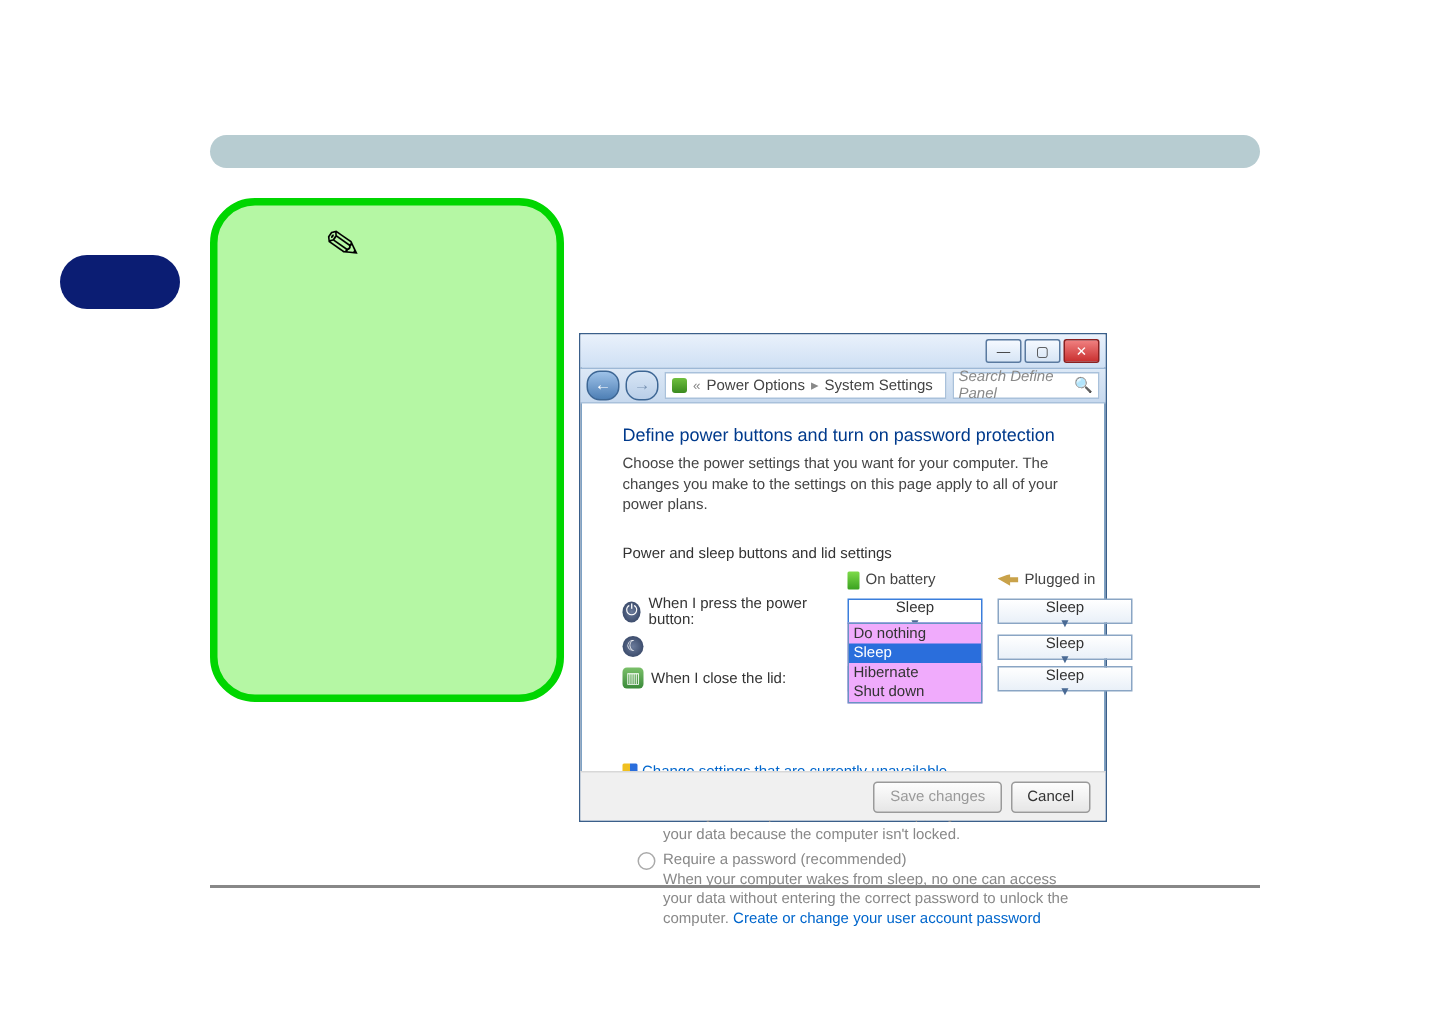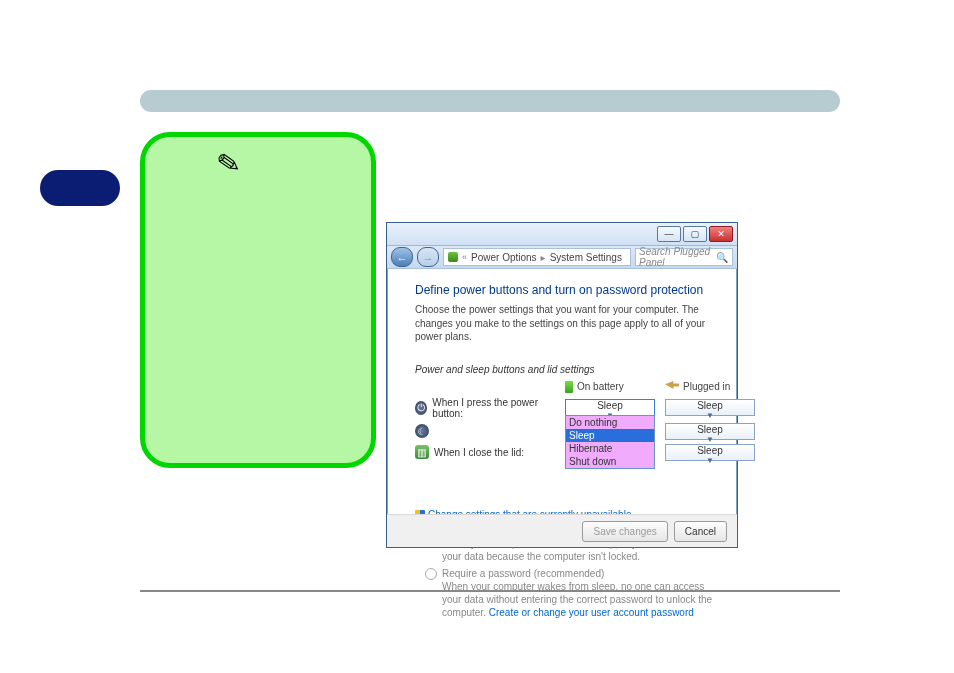--- a/index.html
+++ b/index.html
@@ -23,23 +23,23 @@
   .navbtn{width:20px;height:18px;border-radius:9px;background:linear-gradient(#9ec2e8,#4e7fb5);border:1px solid #3d6694;display:flex;align-items:center;justify-content:center;color:#fff;font-size:11px;}
   .navbtn.fwd{background:linear-gradient(#d7e5f5,#b9cee8);color:#7a94b4;}
   .crumb{flex:1;height:16px;background:#fff;border:1px solid #a9c1db;display:flex;align-items:center;padding:0 4px;gap:4px;}
   .crumb .sep{color:#888;}
   .crumb .ico{width:10px;height:10px;background:linear-gradient(#6fbf3f,#3a8a1f);border-radius:2px;}
   .search{width:90px;height:16px;background:#fff;border:1px solid #a9c1db;display:flex;align-items:center;padding:0 3px;color:#888;font-style:italic;}
   .search .mag{color:#4f7fb5;margin-left:auto;font-style:normal;}
   .content{padding:10px 18px 0 28px;}
   h3.heading{color:#003a8c;font-size:12px;font-weight:normal;margin:4px 0 6px;}
   .desc{color:#444;font-size:10px;line-height:1.35;margin-bottom:20px;}
-  .subhead{color:#333;font-size:10px;margin:6px 0 6px;font-style:italic;}
+  .subhead{color:#333;font-size:10px;margin:6px 0 6px;}
   .cols{display:grid;grid-template-columns:140px 90px 90px;gap:4px 10px;align-items:center;font-size:10px;}
-  .colhdr{display:flex;gap:4px;justify-content:flex-start;color:#444;}
+  .colhdr{display:flex;align-items:center;gap:4px;justify-content:flex-start;color:#444;}
   .colhdr.r{justify-content:flex-start;}
   .batt{width:8px;height:12px;background:linear-gradient(#7edb4a,#3aa220);border-radius:1px;position:relative;}
   .plug{width:14px;height:8px;background:#c9a24a;clip-path:polygon(0 40%,60% 0,60% 30%,100% 30%,100% 70%,60% 70%,60% 100%);} 
   .rowlbl{display:flex;align-items:center;gap:5px;color:#333;}
   .ic{width:14px;height:14px;border-radius:50%;display:flex;align-items:center;justify-content:center;color:#fff;font-size:10px;}
   .ic.pwr{background:radial-gradient(#6a7a9a,#2a3a5a);}
   .ic.moon{background:radial-gradient(#6a7a9a,#2a3a5a);}
   .ic.lid{background:linear-gradient(#7bc06a,#3a8a3a);border-radius:3px;}
   .combo{height:15px;border:1px solid #8aa5c4;background:linear-gradient(#fff,#e9f0f8);display:flex;align-items:center;justify-content:space-between;padding:0 3px;font-size:10px;position:relative;flex-direction:column;}
   .combo .arr{color:#4a6a94;font-size:8px;}
@@ -83,21 +83,21 @@
       <div class="navbtn">←</div>
       <div class="navbtn fwd">→</div>
       <div class="crumb">
         <span class="ico"></span>
         <span class="chev">«</span>
         <span>Power Options</span>
         <span class="sep">▸</span>
         <span>System Settings</span>
       </div>
       <div class="search">
-        <span>Search Plugged Panel</span>
+        <span>Search Define Panel</span>
         <span class="mag">🔍</span>
       </div>
     </div>
 
     <div class="content">
       <h3 class="heading">Define power buttons and turn on password protection</h3>
       <div class="desc">Choose the power settings that you want for your computer. The changes you make to the settings on this page apply to all of your power plans.</div>
       <div class="subhead">Power and sleep buttons and lid settings</div>
 
       <div class="cols">

